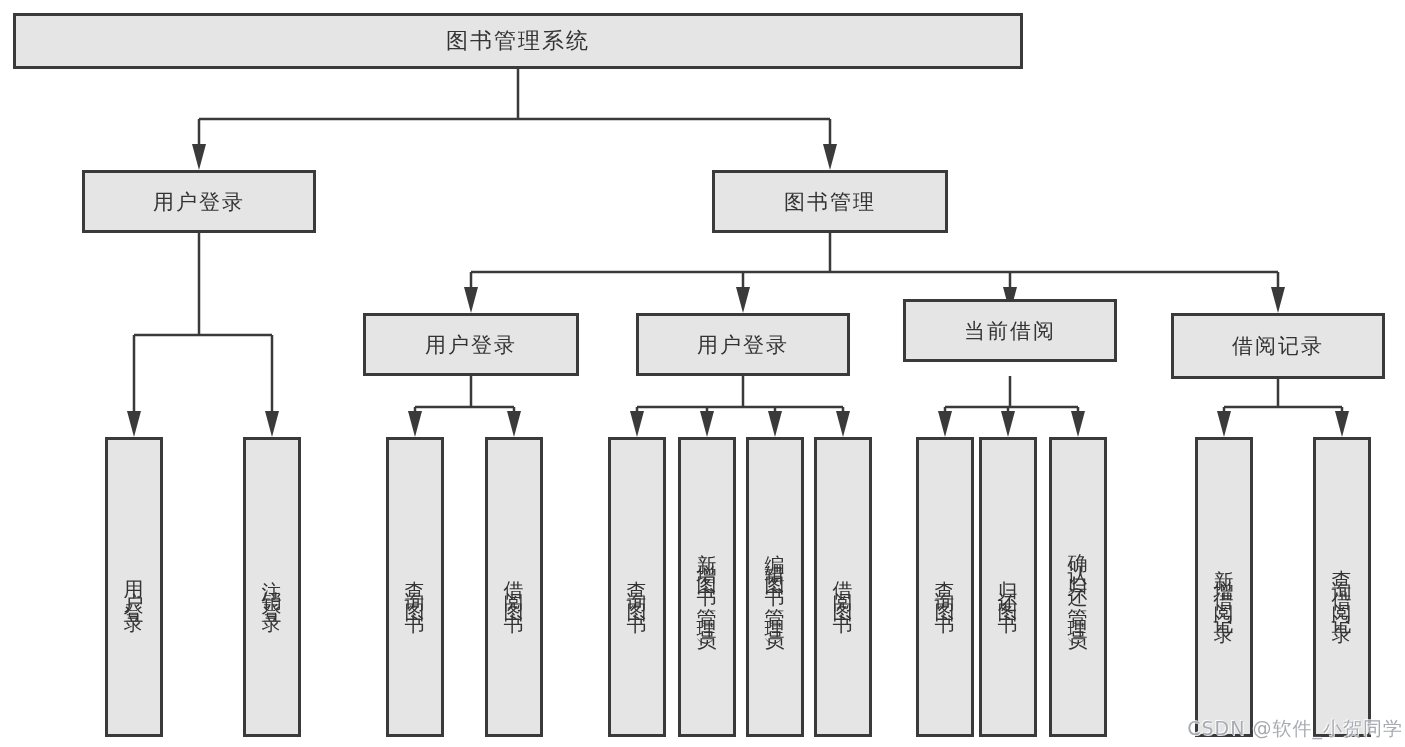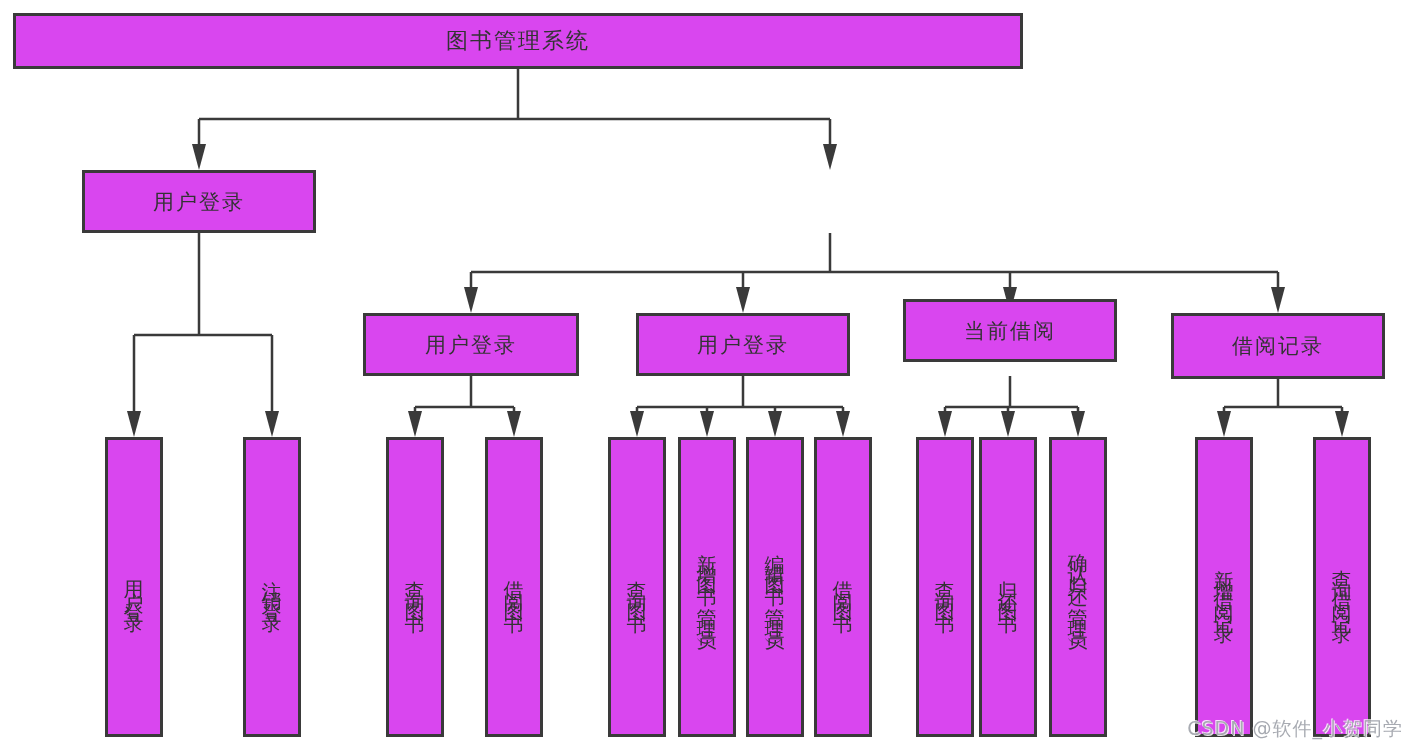--- a/index.html
+++ b/index.html
@@ -17,21 +17,21 @@
   }
   #connectors {
     position: absolute;
     left: 0;
     top: 0;
     z-index: 0;
   }
   .box {
     position: absolute;
     box-sizing: border-box;
-    background: #d946ef;
+    background: #e5e5e5;
     border: 3px solid #3a3a3a;
     display: flex;
     align-items: center;
     justify-content: center;
     color: #333333;
     z-index: 1;
   }
   .box .lbl-h {
     font-size: 21px;
     letter-spacing: 2px;
@@ -98,20 +98,23 @@
     </g>
   </svg>
 
   <div class="box root" style="left:13px; top:13px; width:1010px; height:56px;">
     <span class="lbl-h">图书管理系统</span>
   </div>
 
   <div class="box" style="left:82px; top:170px; width:234px; height:63px;">
     <span class="lbl-h">用户登录</span>
   </div>
+  <div class="box" style="left:712px; top:170px; width:236px; height:63px;">
+    <span class="lbl-h">图书管理</span>
+  </div>
 
   <div class="box" style="left:363px; top:313px; width:216px; height:63px;">
     <span class="lbl-h">用户登录</span>
   </div>
   <div class="box" style="left:636px; top:313px; width:214px; height:63px;">
     <span class="lbl-h">用户登录</span>
   </div>
   <div class="box" style="left:903px; top:299px; width:214px; height:63px;">
     <span class="lbl-h">当前借阅</span>
   </div>

